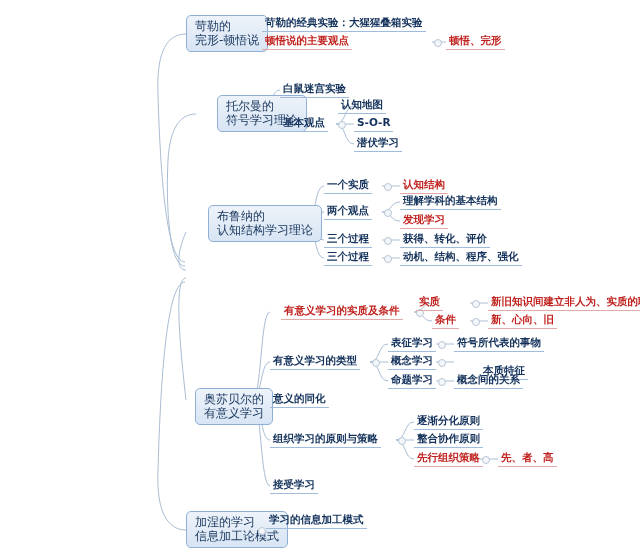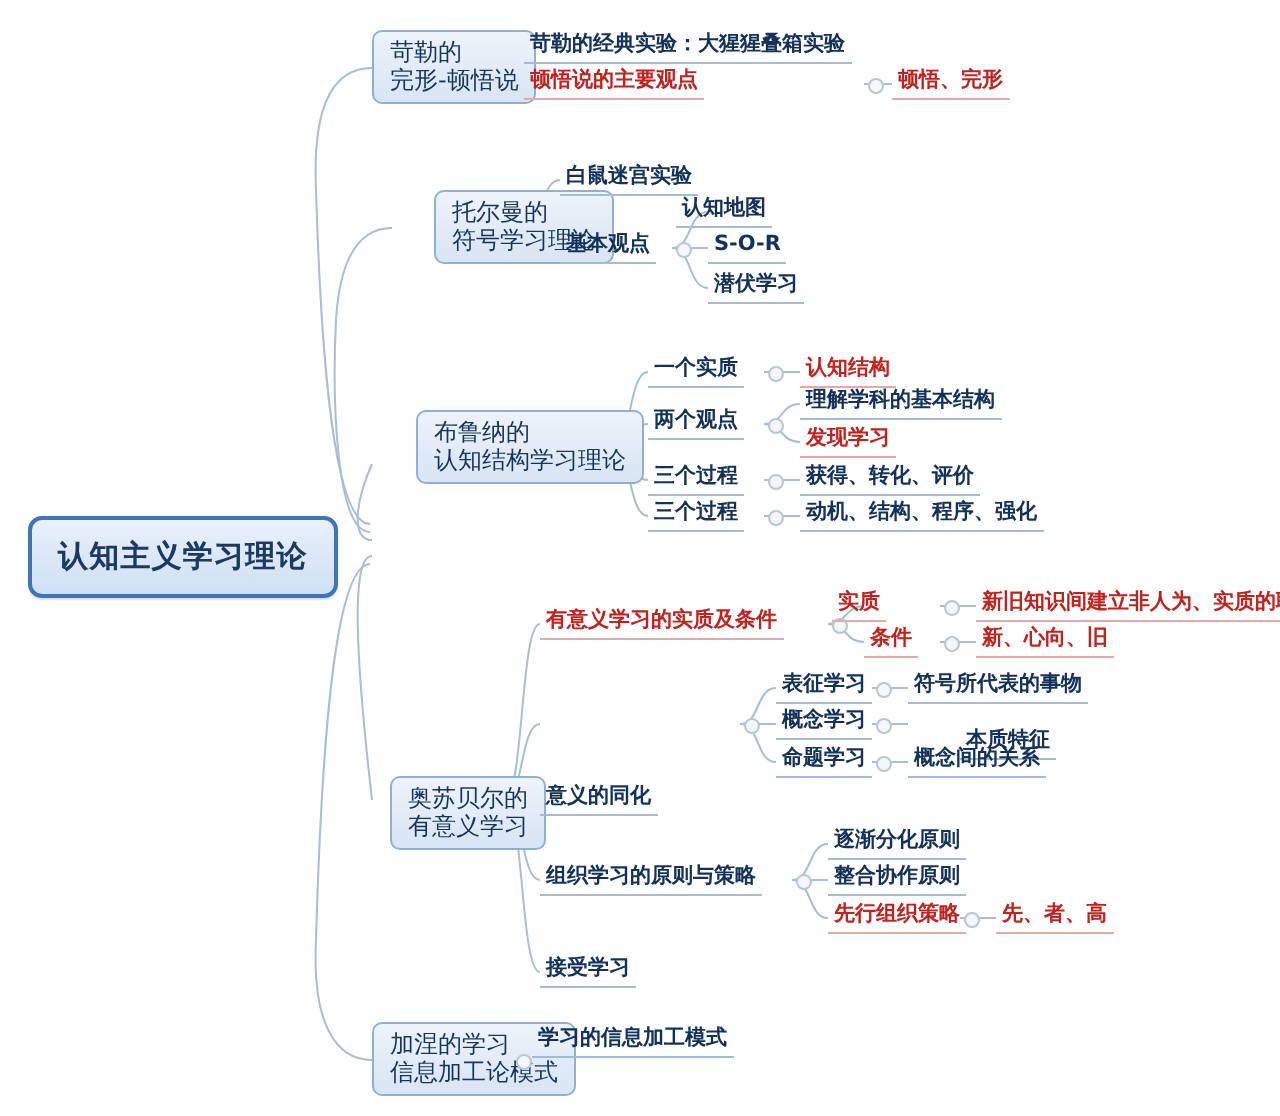--- a/index.html
+++ b/index.html
@@ -143,21 +143,20 @@
 
       <path d="M396,440 C406,440 404,422 414,422"></path>
       <path d="M396,440 C406,440 404,440 414,440"></path>
       <path d="M396,440 C406,440 404,459 414,459"></path>
       <path d="M480,459 C490,459 488,459 498,459"></path>
 
       <path d="M248,530 C258,530 256,521 266,521"></path>
     </g>
   </svg>
 
-  <div class="node root-node" style="left:14px; top:258px;">认知主义学习理论</div>
 
   <div class="node l1-node" style="left:186px; top:15px;">
     <span class="ln">苛勒的</span>
     <span class="ln">完形-顿悟说</span>
   </div>
   <div class="node txt-node plain" style="left:262px; top:15px;">苛勒的经典实验：大猩猩叠箱实验</div>
   <div class="node txt-node red" style="left:262px; top:33px;">顿悟说的主要观点</div>
   <div class="dot" style="left:434px; top:39px;"></div>
   <div class="node txt-node red" style="left:446px; top:33px;">顿悟、完形</div>
 
@@ -192,29 +191,30 @@
 
   <div class="node txt-node plain" style="left:324px; top:249px;">三个过程</div>
   <div class="dot" style="left:384px; top:255px;"></div>
   <div class="node txt-node plain" style="left:400px; top:249px;">动机、结构、程序、强化</div>
 
   <div class="node l1-node" style="left:195px; top:388px;">
     <span class="ln">奥苏贝尔的</span>
     <span class="ln">有意义学习</span>
   </div>
 
-  <div class="node txt-node red" style="left:270px; top:303px;">有意义学习的实质及条件</div>
+  <div class="node txt-node red" style="left:281px; top:303px;">有意义学习的实质及条件</div>
   <div class="dot" style="left:416px; top:309px;"></div>
   <div class="node txt-node red" style="left:416px; top:294px;">实质</div>
   <div class="dot" style="left:472px; top:300px;"></div>
   <div class="node txt-node red" style="left:488px; top:294px;">新旧知识间建立非人为、实质的联系</div>
   <div class="node txt-node red" style="left:432px; top:312px;">条件</div>
   <div class="dot" style="left:472px; top:318px;"></div>
   <div class="node txt-node red" style="left:488px; top:312px;">新、心向、旧</div>
 
+  <div class="node txt-node plain" style="left:270px; top:353px;">有意义学习的类型</div>
   <div class="dot" style="left:372px; top:359px;"></div>
   <div class="node txt-node plain" style="left:388px; top:335px;">表征学习</div>
   <div class="dot" style="left:438px; top:341px;"></div>
   <div class="node txt-node plain" style="left:454px; top:335px;">符号所代表的事物</div>
   <div class="node txt-node plain" style="left:388px; top:353px;text-align:right;">概念学习</div>
   <div class="dot" style="left:438px; top:359px;"></div>
   <div class="node txt-node plain" style="left:454px; top:363px;margin-left:26px;">本质特征</div>
   <div class="node txt-node plain" style="left:388px; top:372px;">命题学习</div>
   <div class="dot" style="left:438px; top:378px;"></div>
   <div class="node txt-node plain" style="left:454px; top:372px;">概念间的关系</div>

